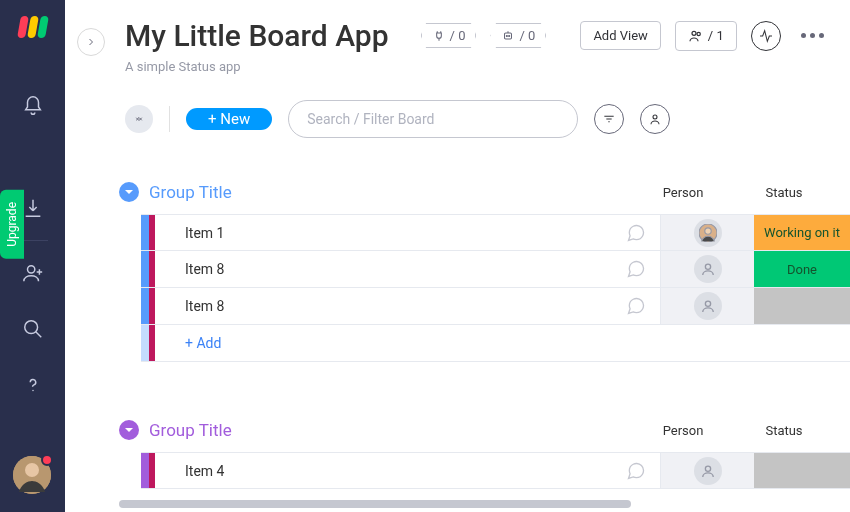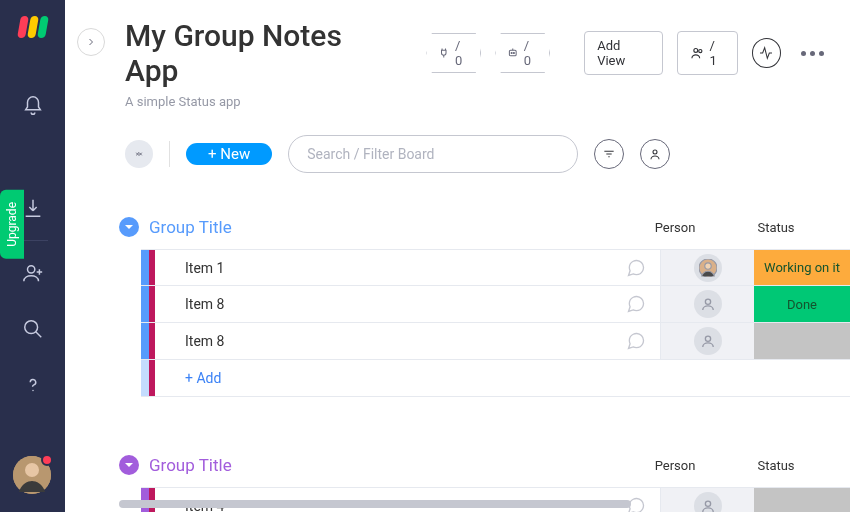--- a/index.html
+++ b/index.html
@@ -44,21 +44,21 @@
   .tb-circle svg { width: 12px; height: 12px; stroke: #676879; fill:none; stroke-width:2; }
   .tb-sep { width: 1px; height: 26px; background: #e1e1e1; }
   .new-btn { background: #009aff; color: #fff; border: none; border-radius: 30px; padding: 2px 22px; font-size: 15px; cursor: pointer; }
   .search { flex: 0 0 290px; }
   .search input { width: 100%; border: 1px solid #c5c7d0; border-radius: 30px; padding: 10px 18px; font-size: 14px; outline: none; color: #333; }
   .search input::placeholder { color: #b0b3bf; }
 
   .content { flex: 1; overflow-y: auto; padding: 26px 0 0 54px; position: relative; }
 
   .group { margin-bottom: 58px; }
-  .group-head { display: flex; align-items: center; padding-right: 20px; justify-content: space-between; }
+  .group-head { display: flex; align-items: center; padding-right: 12px; justify-content: space-between; }
   .g-toggle { width: 20px; height: 20px; border-radius: 50%; display: flex; align-items: center; justify-content: center; margin-right: 10px; cursor: pointer; flex-shrink: 0; }
   .g-toggle svg { width: 10px; height: 10px; fill: #fff; }
   .g-title { font-size: 17px; font-weight: 400; flex: 1; }
   .col-h { width: 94px; text-align: center; font-size: 13px; color: #333; flex-shrink: 0; }
 
   .row { display: flex; align-items: stretch; height: 37px; margin-left: 22px; border-bottom: 1px solid #e6e9ef; }
   .row-color { width: 8px; flex-shrink: 0; }
   .row-name { flex: 1; display: flex; align-items: center; padding-left: 30px; font-size: 14px; border-left: 6px solid #be185d; background: #fff; }
   .row-chat { width: 48px; display: flex; align-items: center; justify-content: center; background: #fff; }
   .row-chat svg { width: 24px; height: 20px; stroke: #c5c7d0; fill: none; stroke-width: 1.6; }
@@ -134,21 +134,21 @@
 
   <div class="main">
     <div class="collapse-btn">
       <svg viewBox="0 0 24 24">
           <path d="M9 6l6 6-6 6"></path>
         </svg>
     </div>
 
     <div class="header">
       <div class="title-row">
-        <div class="title">My Group Notes App</div>
+        <div class="title">My Little Board App</div>
         <div style="flex:0 0 4px"></div>
         <div class="hex-btn">
           <svg width="14" height="14" viewBox="0 0 24 24" fill="none" stroke="#676879" stroke-width="1.8">
               <path d="M9 7V4m6 3V4M8 7h8v5a4 4 0 0 1-8 0V7zM12 16v4"></path>
             </svg>
           <span>/ 0</span>
         </div>
         <div class="hex-btn">
           <svg width="14" height="14" viewBox="0 0 24 24" fill="none" stroke="#676879" stroke-width="1.8">
               <rect x="6" y="7" width="12" height="10" rx="2"></rect>

